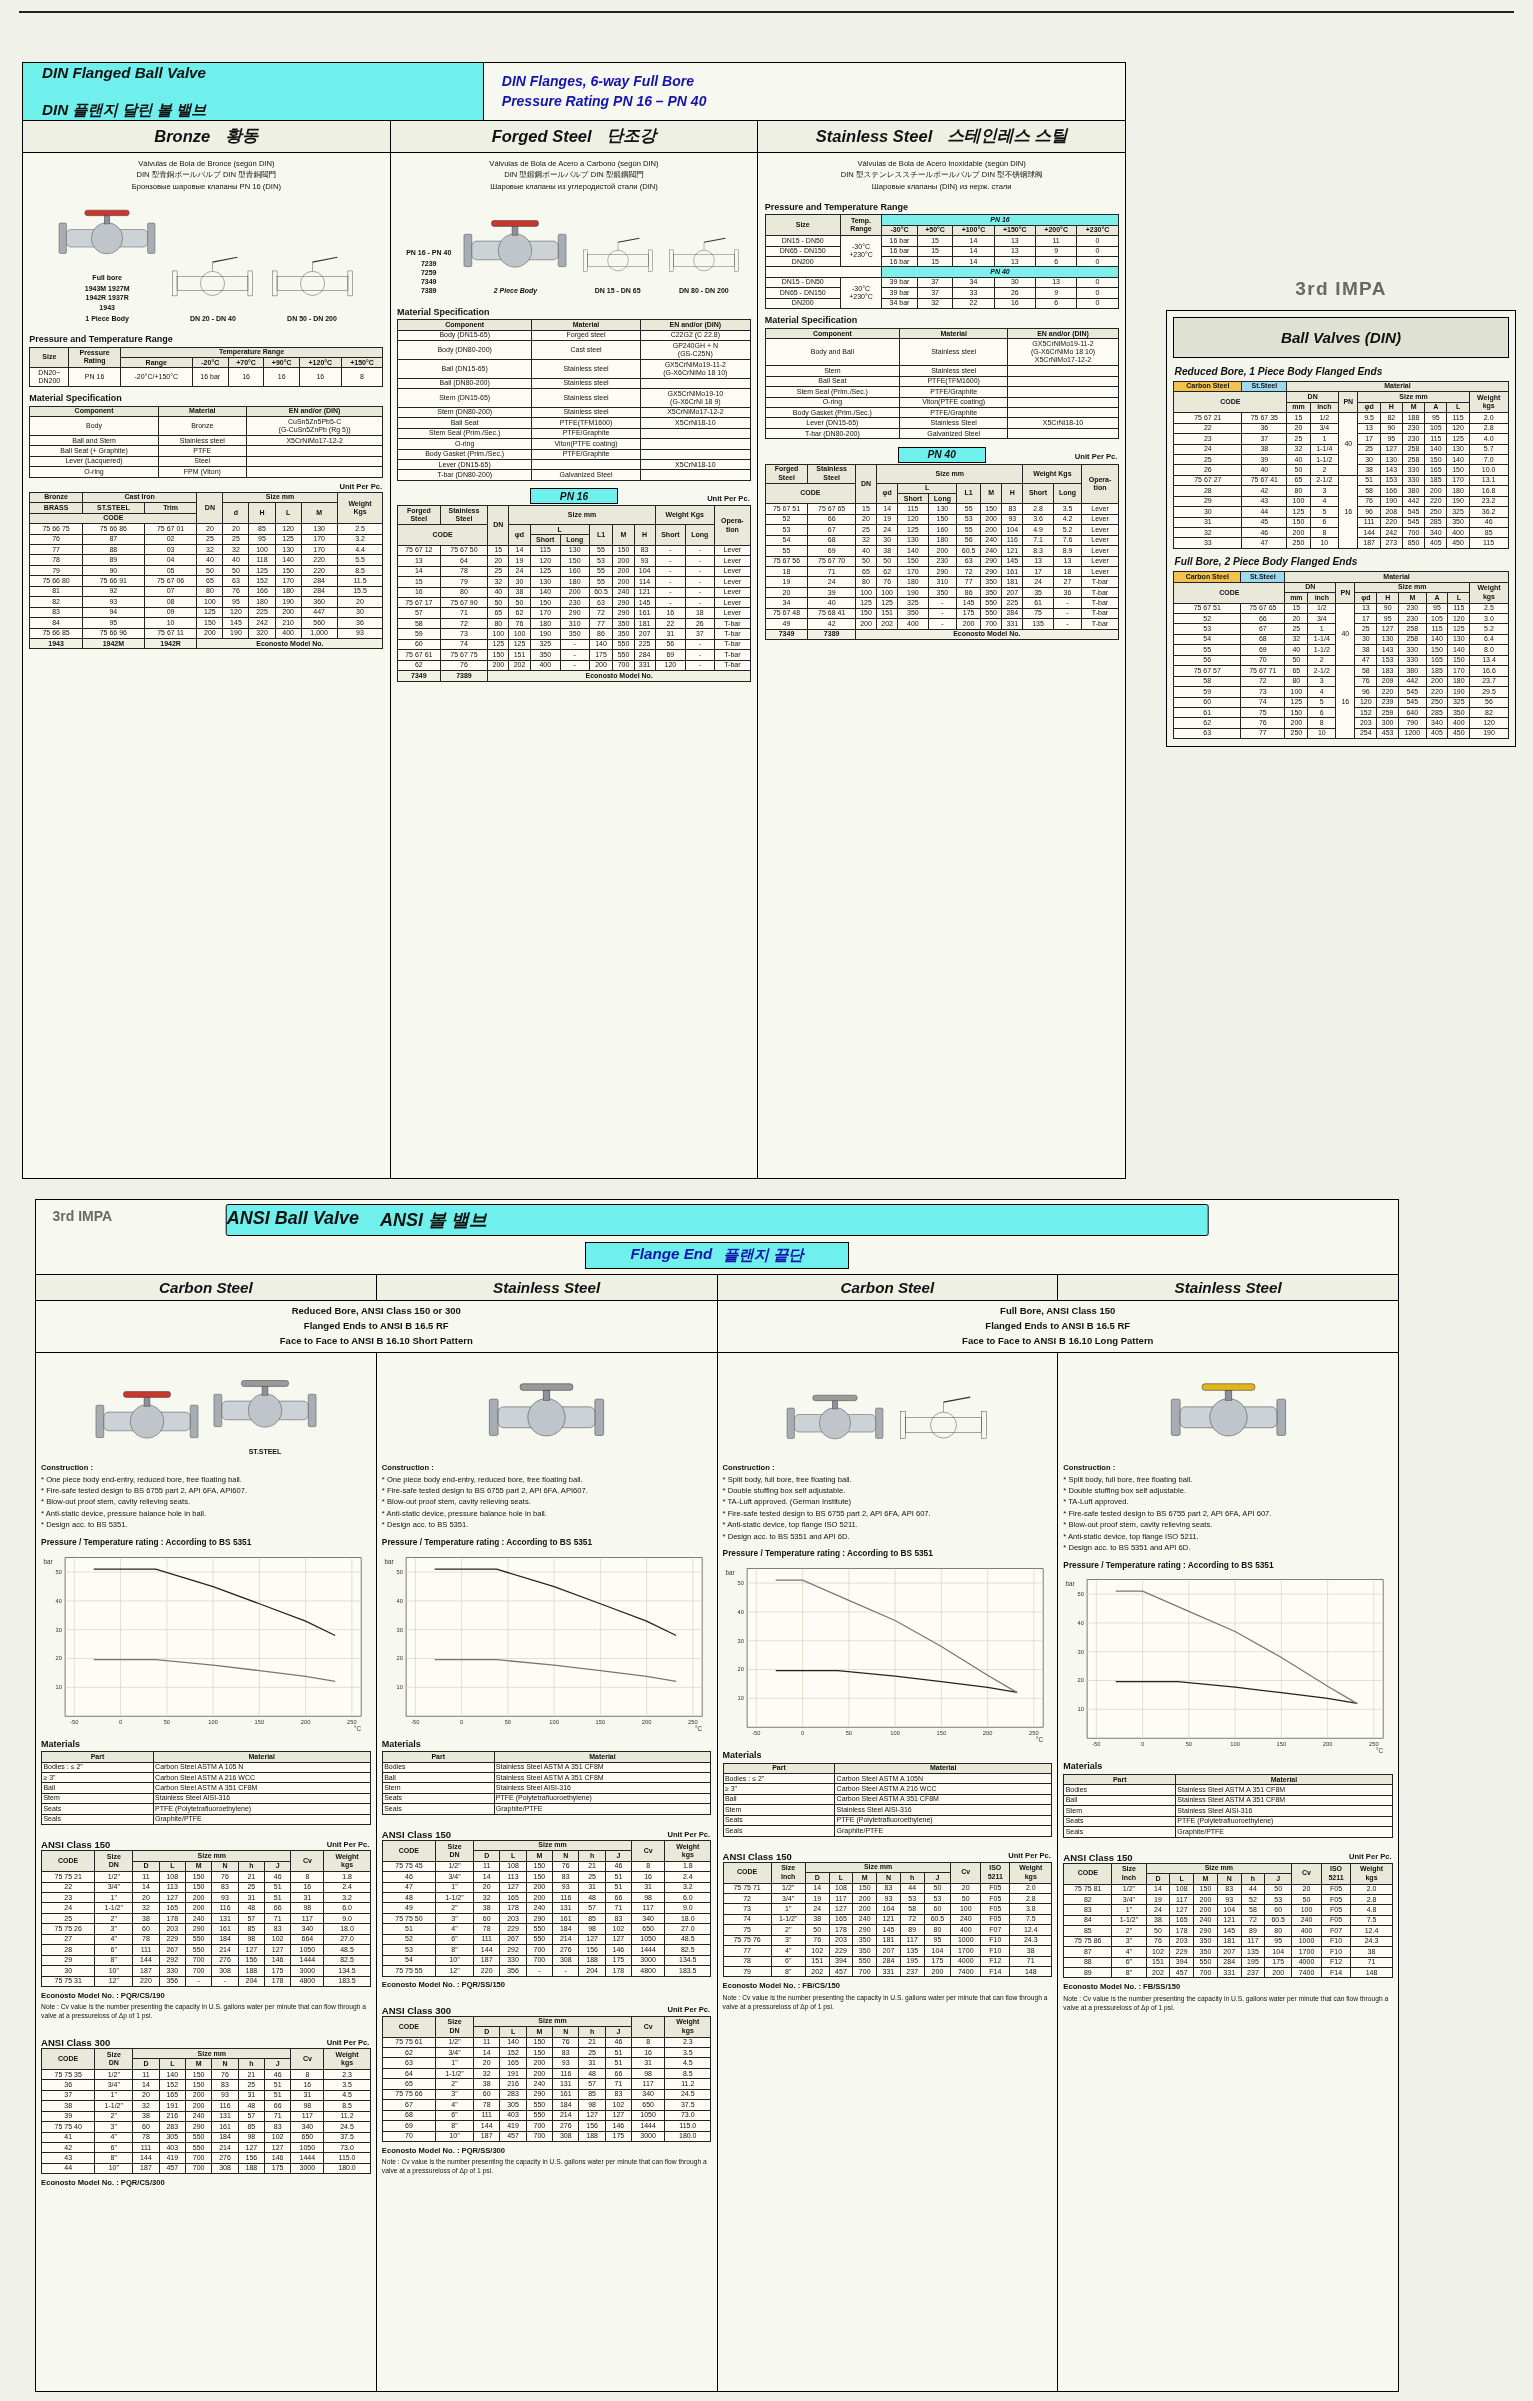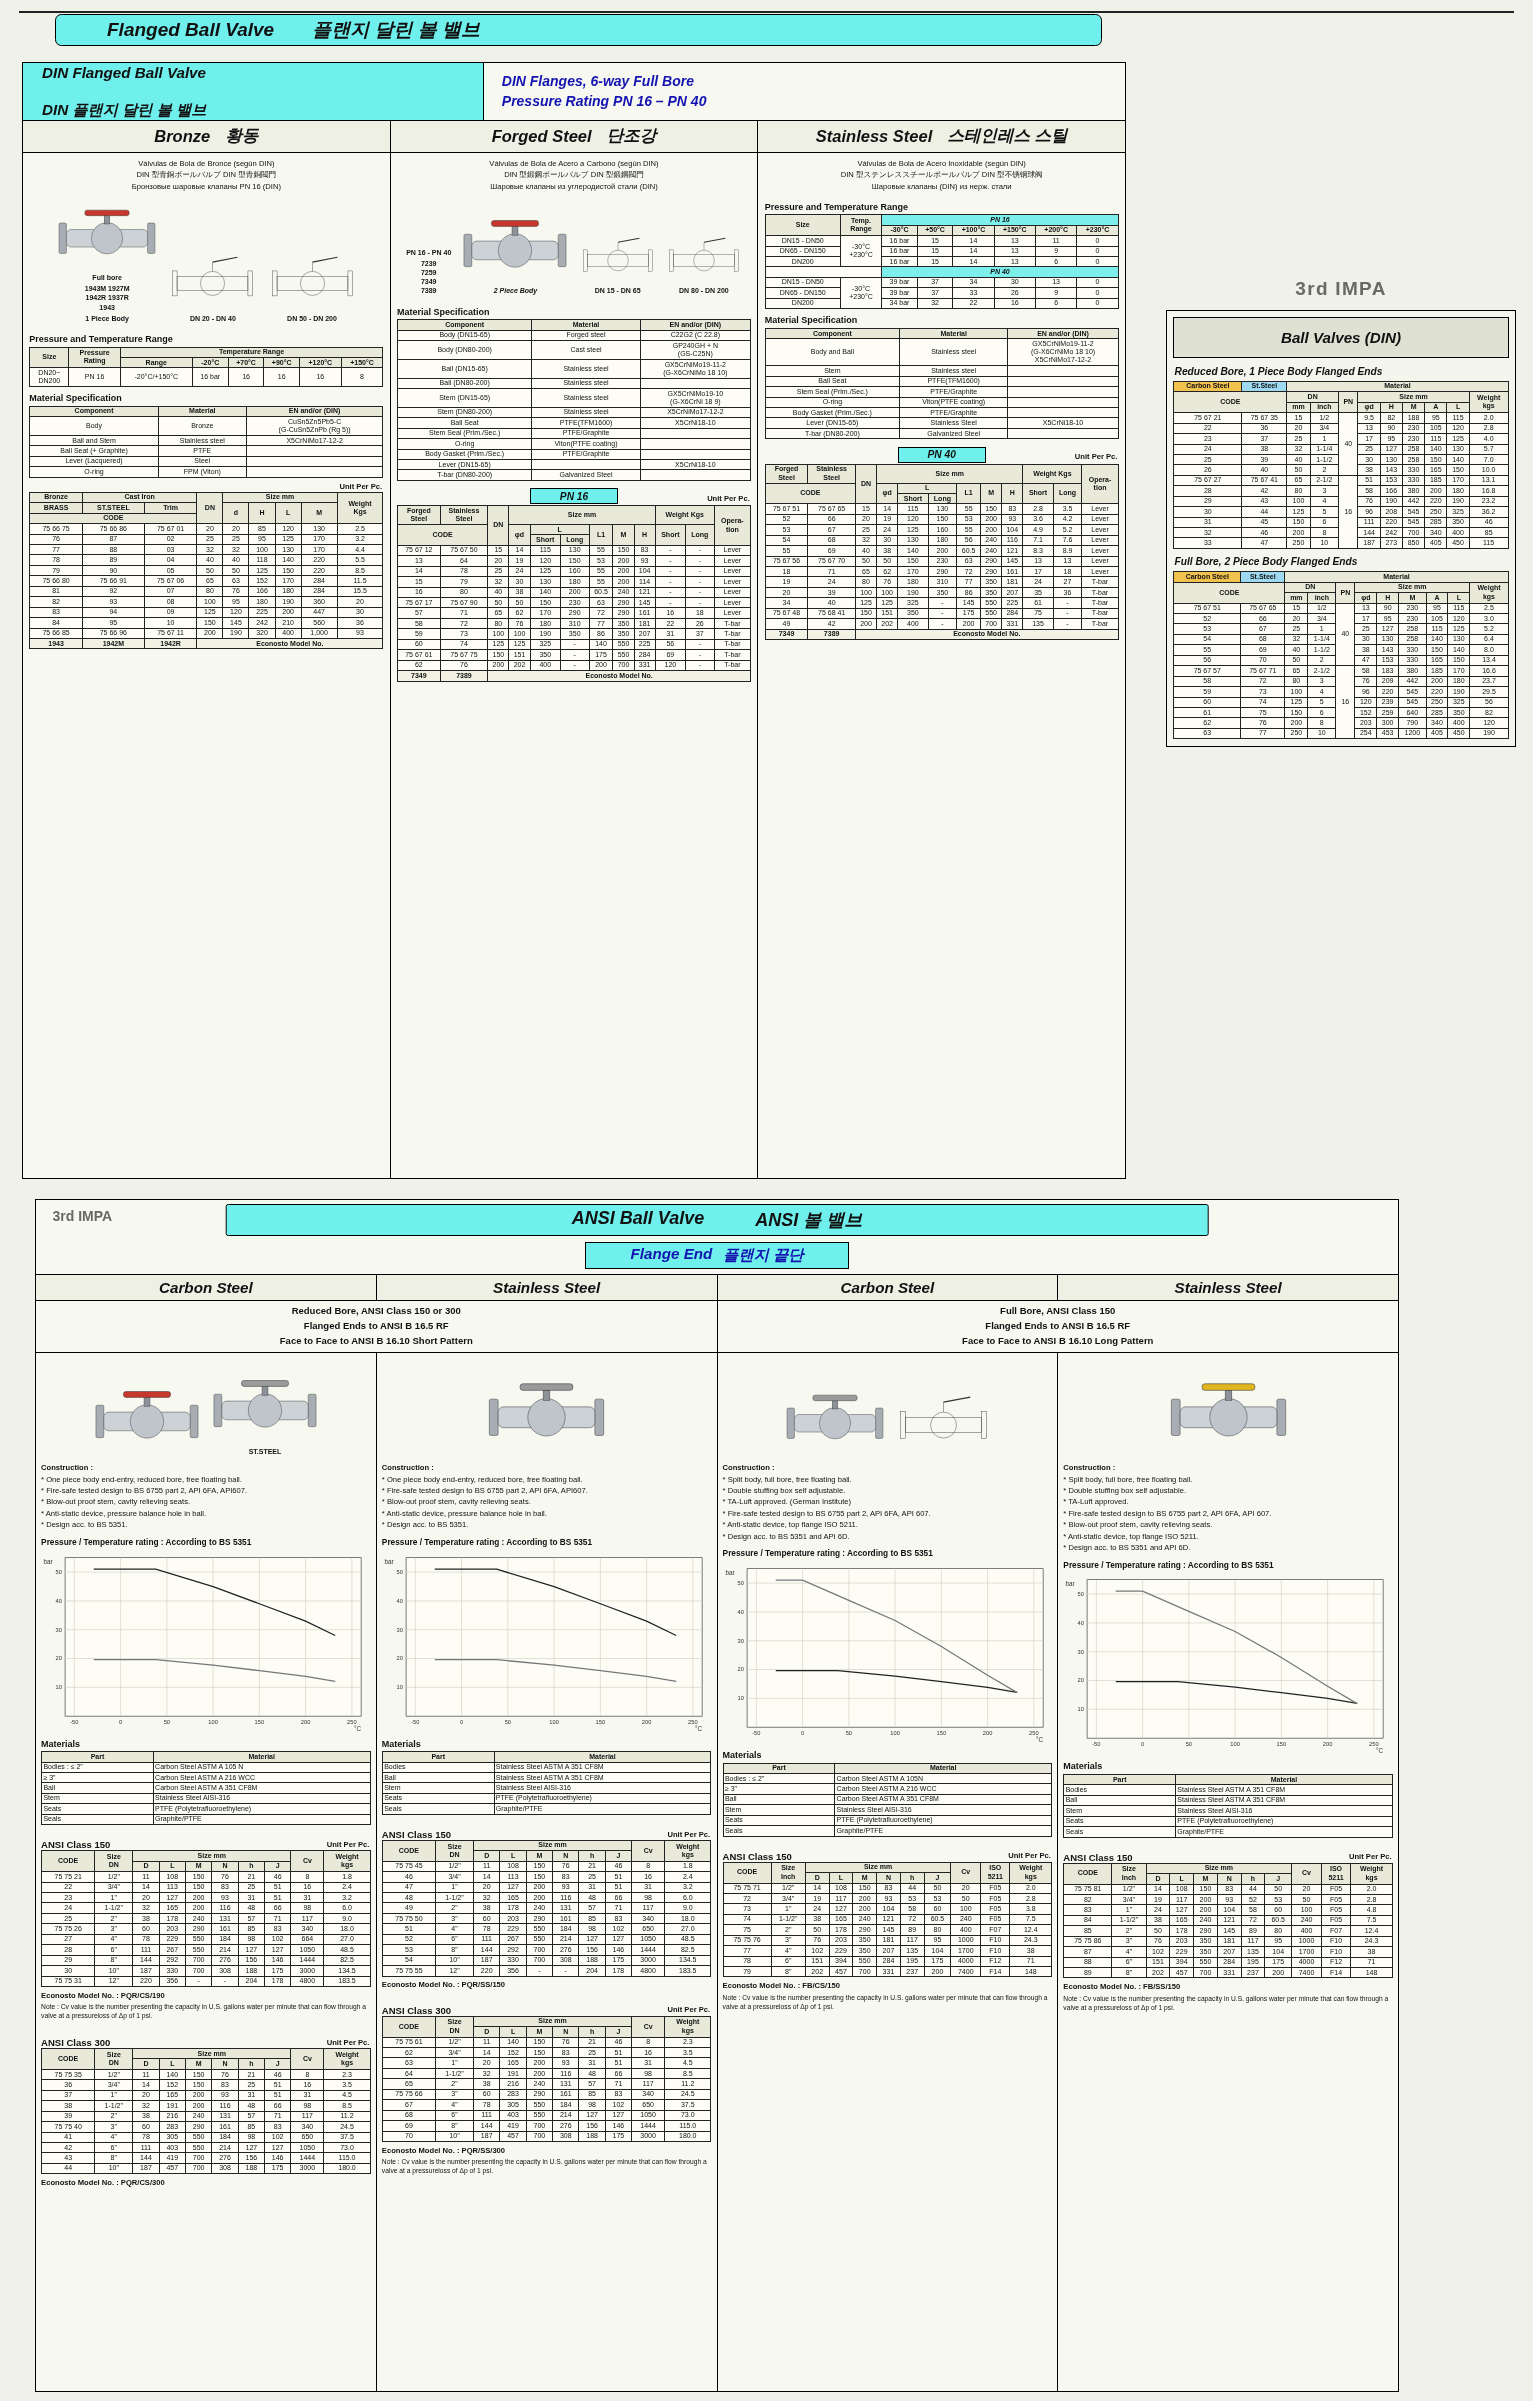--- a/index.html
+++ b/index.html
@@ -40,21 +40,21 @@
   
   .impa-side{position:absolute;left:1166px;top:278px;width:350px}
   .impa-big{text-align:center;font-size:19px;font-weight:bold;color:#6a6a62;letter-spacing:1.3px;margin-bottom:10.2px}
   .impa-panel{border:1.9px solid #000;background:#f4f5ec;padding:6.3px;box-sizing:border-box}
   .impa-title{background:#dfe2d2;border:1.3px solid #000;text-align:center;font-style:italic;font-weight:bold;font-size:15.2px;padding:11px;margin-bottom:6.3px}
   .impa-sub{font-style:italic;font-weight:bold;font-size:10.2px;margin:7.6px 1.3px 3.8px}
   
   .ansi-box{position:absolute;left:35px;top:1199px;width:1364px;height:1193px;border:1.9px solid #000;background:#f7f8f0;box-sizing:border-box;display:flex;flex-direction:column}
   .ansi-top{position:relative;height:37px;flex:none}
   .ansi-impa{position:absolute;left:16.5px;top:7.6px;font-size:14px;font-weight:bold;color:#6a6a62}
-  .ansi-title{position:absolute;left:50%;transform:translateX(-50%);top:3.8px;width:72%;background:#70f0ec;border:1.3px solid #000;border-radius:2.5px;display:flex;justify-content:center;gap:51px;font-style:italic;font-weight:bold;font-size:18px;padding:3.2px 0}
+  .ansi-title{position:absolute;left:50%;transform:translateX(-50%);top:3.8px;width:72%;background:#70f0ec;border:1.3px solid #000;border-radius:2.5px;display:flex;gap:21px;font-style:italic;font-weight:bold;font-size:18px;padding:3.2px 0}
   .flange-band{align-self:center;margin:5.1px 0;background:#70f0ec;border:1.3px solid #000;padding:1.9px 44px;color:#1313b0;font-style:italic;font-weight:bold;font-size:15.2px;display:flex;gap:11px;flex:none}
   .ansi-heads{display:flex;border-top:1.9px solid #000;border-bottom:1.3px solid #000;flex:none}
   .ansi-heads>div{flex:1;border-right:1.3px solid #000;text-align:center;font-style:italic;font-weight:bold;font-size:15.2px;padding:3.8px;background:#eef0e4}
   .ansi-heads>div:last-child{border-right:none}
   .ansi-banners{display:flex;border-bottom:1.3px solid #000;flex:none}
   .ansi-banners>div{flex:1;border-right:1.3px solid #000;text-align:center;font-weight:bold;font-size:9.5px;padding:3.8px;line-height:1.55}
   .ansi-banners>div:last-child{border-right:none}
   .ansi-cols{display:flex;flex:1;min-height:0}
   .ansi-col{flex:1;border-right:1.3px solid #000;padding:2.5px 5.1px 5.1px;display:flex;flex-direction:column;overflow:hidden}
   .ansi-col:last-child{border-right:none}
@@ -85,24 +85,20 @@
     <rect x="198" y="50" width="12" height="62" fill="none" stroke="#333"></rect>
     <rect x="22" y="64" width="176" height="34" fill="none" stroke="#333"></rect>
     <circle cx="110" cy="81" r="30" fill="none" stroke="#333"></circle>
     <line x1="110" y1="51" x2="110" y2="28" stroke="#333"></line>
     <line x1="110" y1="28" x2="172" y2="16" stroke="#333" stroke-width="3"></line>
   </symbol>
 </svg>
 
 <div class="page">
   <div class="top-rule"></div>
-  <div class="main-title">
-    <span>Flanged Ball Valve</span>
-    <span>플랜지 달린 볼 밸브</span>
-  </div>
 
   <div class="din-box">
     <div class="din-head">
       <div class="din-head-left">
         <div>DIN Flanged Ball Valve</div>
         <div>DIN 플랜지 달린 볼 밸브</div>
       </div>
       <div class="din-head-right">
         <div>DIN Flanges, 6-way  Full Bore</div>
         <div>Pressure Rating   PN 16 – PN 40</div>

